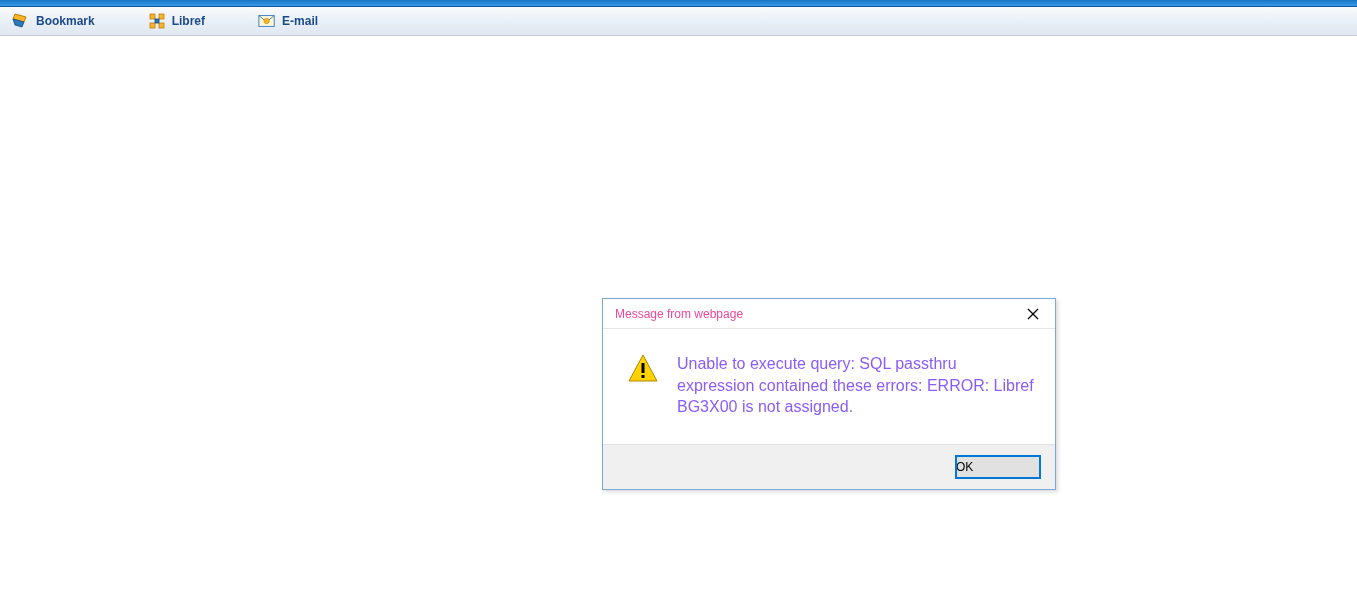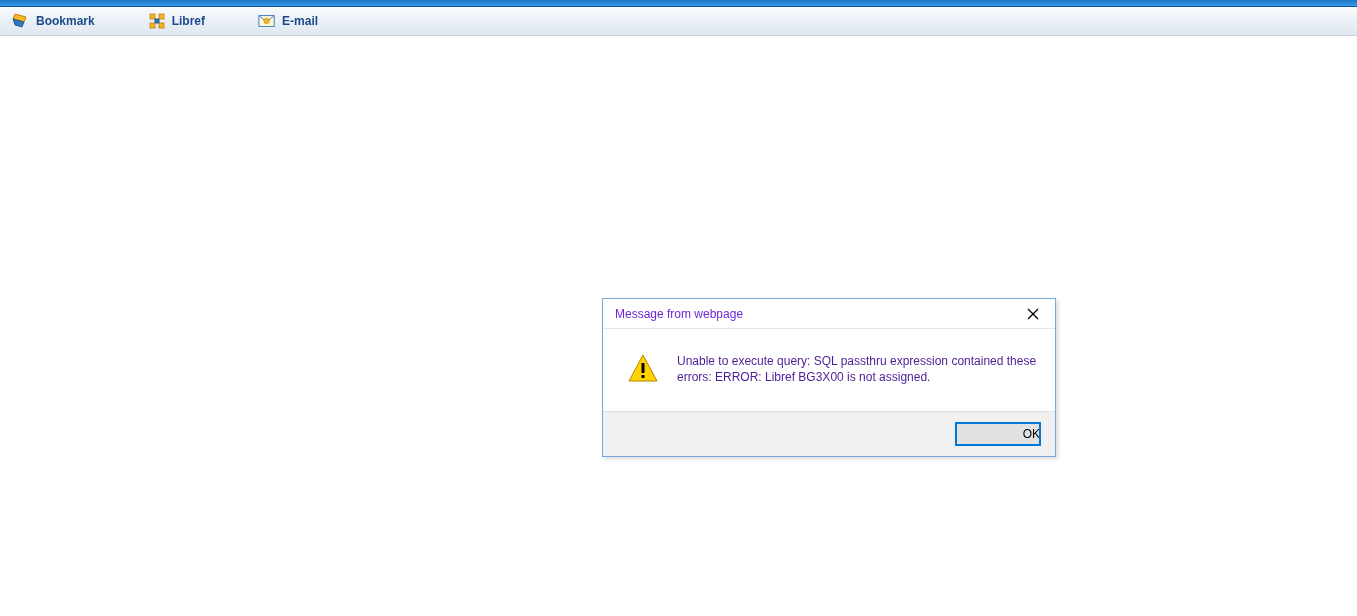--- a/index.html
+++ b/index.html
@@ -60,21 +60,21 @@
       height: 30px;
       background: #ffffff;
       display: flex;
       align-items: center;
       justify-content: space-between;
       padding: 0 10px 0 12px;
       border-bottom: 1px solid #e5e5e5;
     }
     .dialog-title {
       font-size: 12px;
-      color: #6d28d9;
+      color: #ec4899;
     }
     .dialog-close {
       width: 24px;
       height: 24px;
       display: flex;
       align-items: center;
       justify-content: center;
       cursor: pointer;
     }
     .dialog-body {
@@ -84,22 +84,22 @@
       gap: 18px;
       background: #ffffff;
     }
     .dialog-icon {
       flex-shrink: 0;
       width: 32px;
       height: 32px;
       margin-top: 2px;
     }
     .dialog-message {
-      font-size: 12px;
-      color: #4c1d95;
+      font-size: 16px;
+      color: #8b5cf6;
       line-height: 1.35;
       padding-top: 2px;
     }
     .dialog-footer {
       background: #f0f0f0;
       border-top: 1px solid #e0e0e0;
       padding: 10px 14px;
       display: flex;
       justify-content: flex-end;
     }
@@ -108,21 +108,21 @@
       height: 24px;
       background: #e1e1e1;
       border: 1px solid #0078d7;
       outline: 1px solid #0078d7;
       outline-offset: -2px;
       font-size: 12px;
       color: #000;
       cursor: pointer;
       display: flex;
       align-items: center;
-      justify-content: flex-end;
+      justify-content: flex-start;
     }
   </style>
 </head>
 <body>
 
 <div class="top-bar"></div>
 
 <div class="toolbar">
   <div class="toolbar-item">
     <span class="icon">

